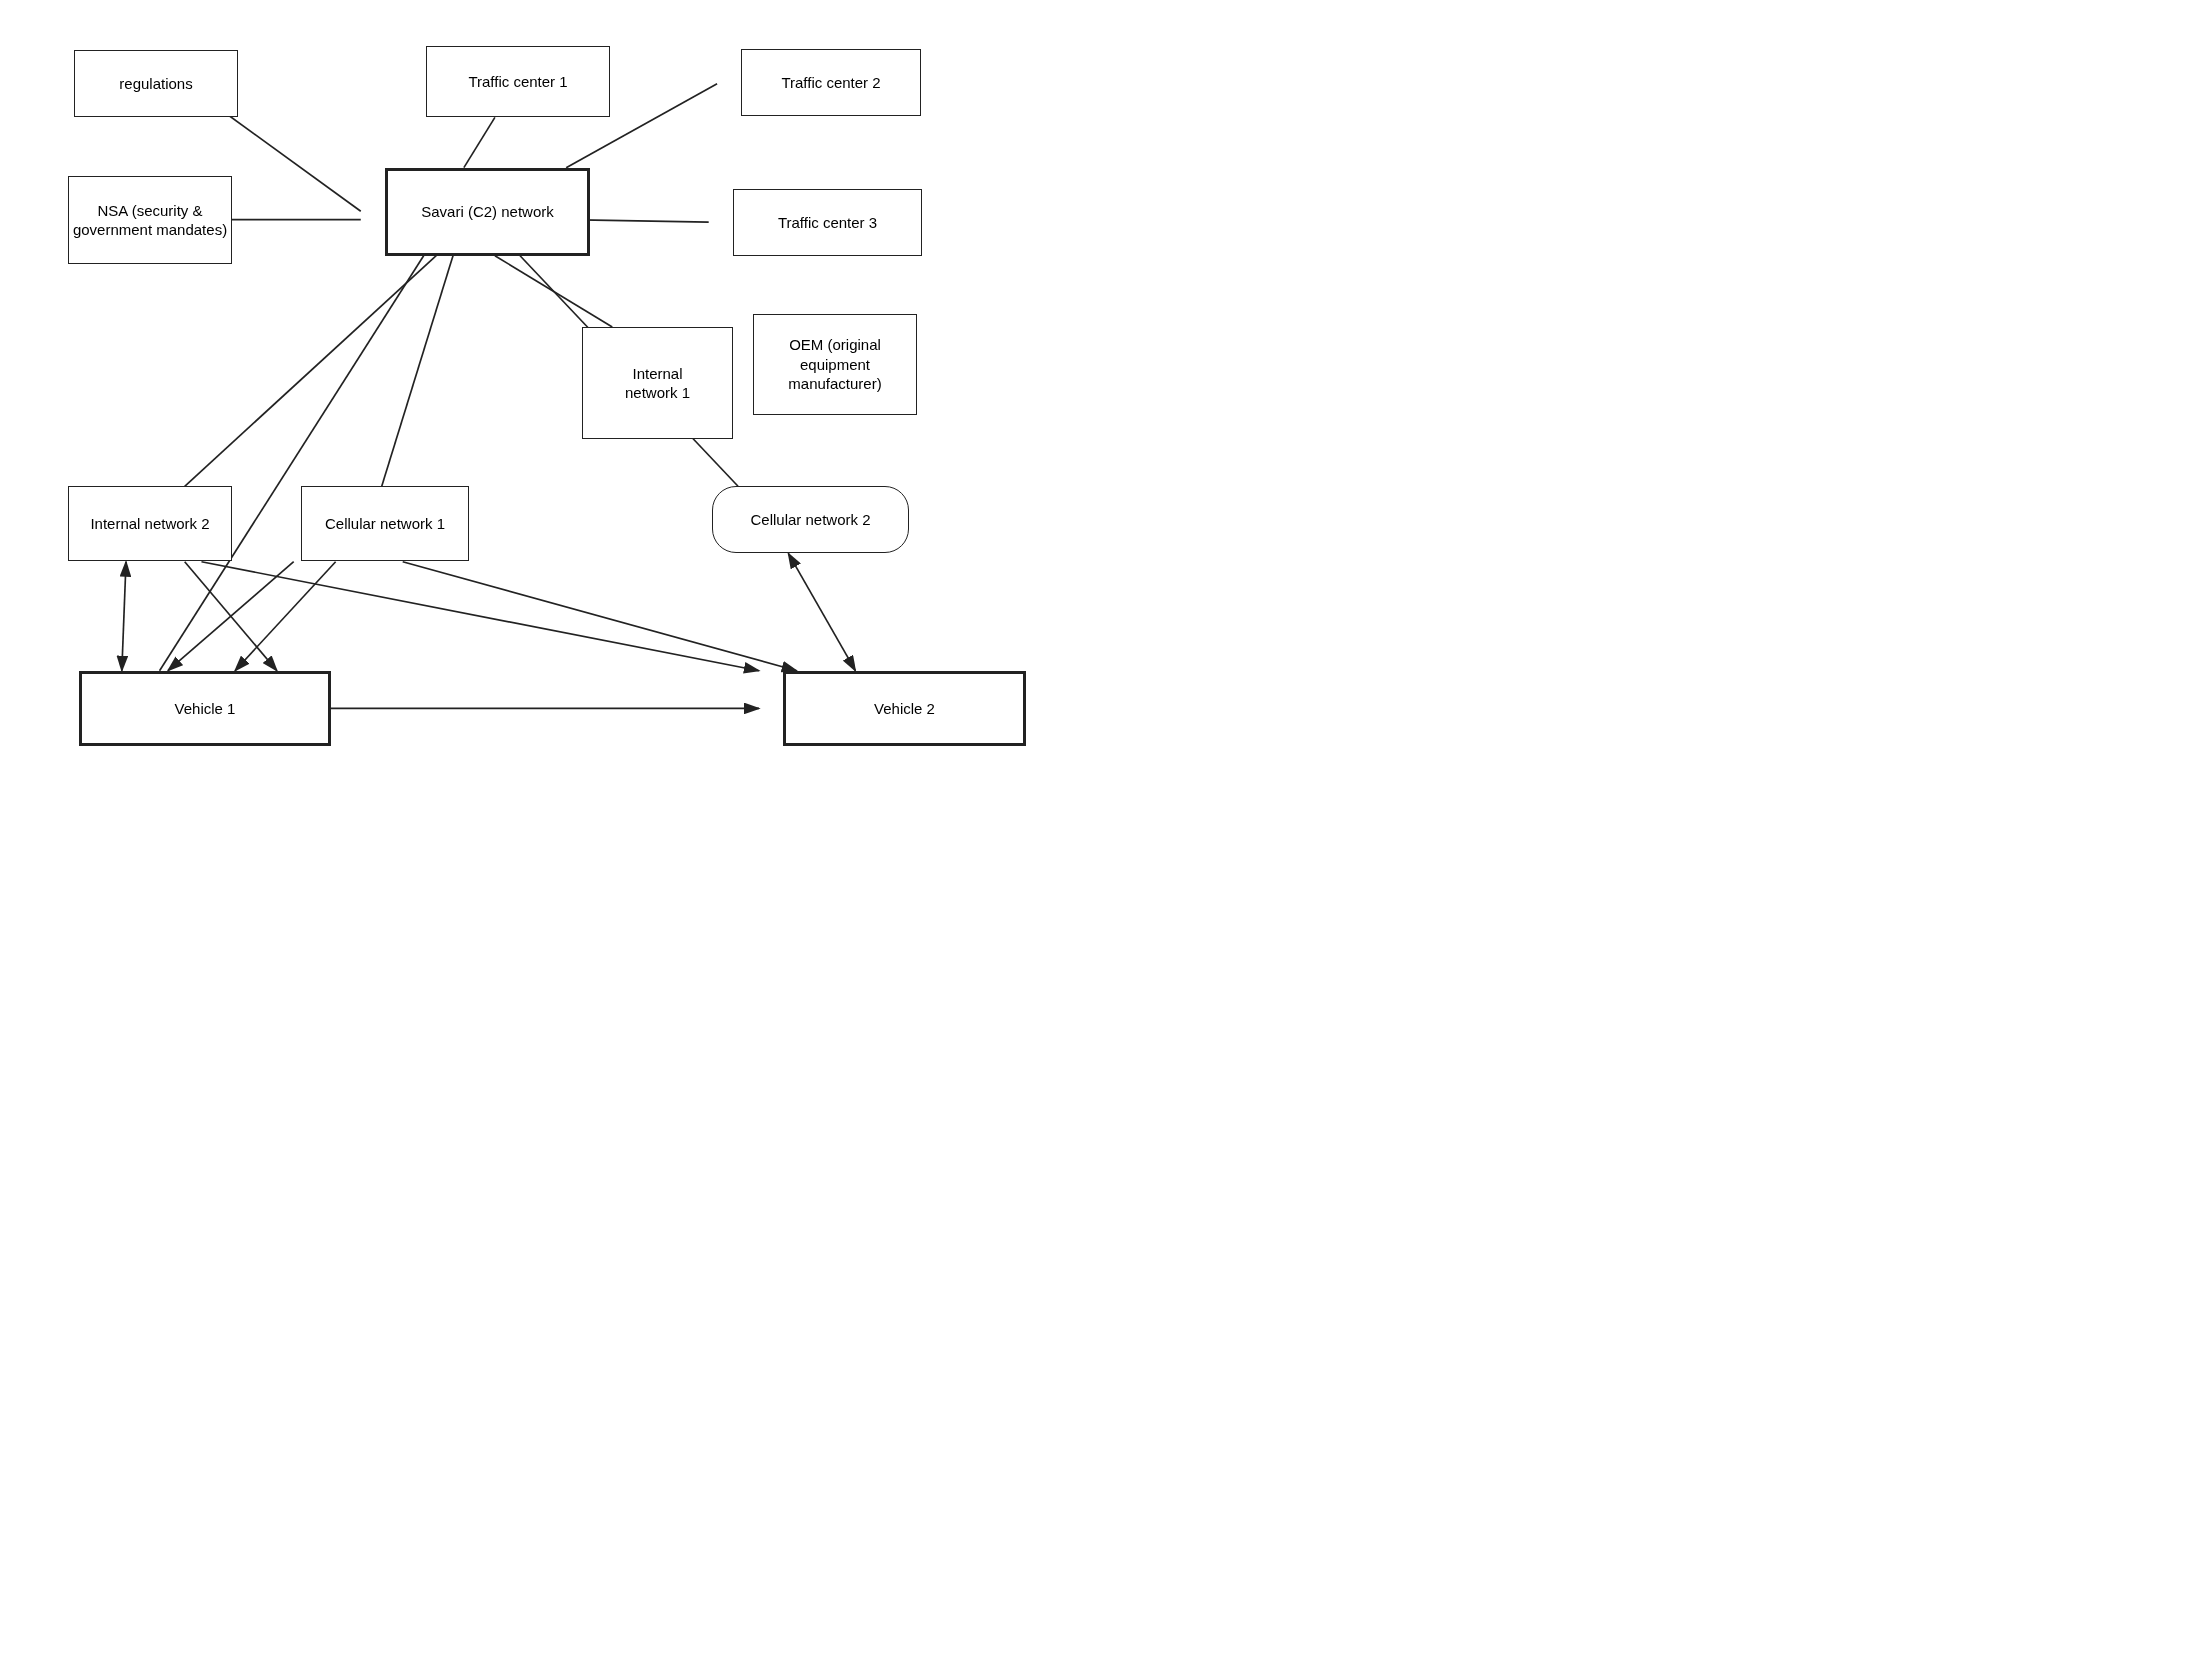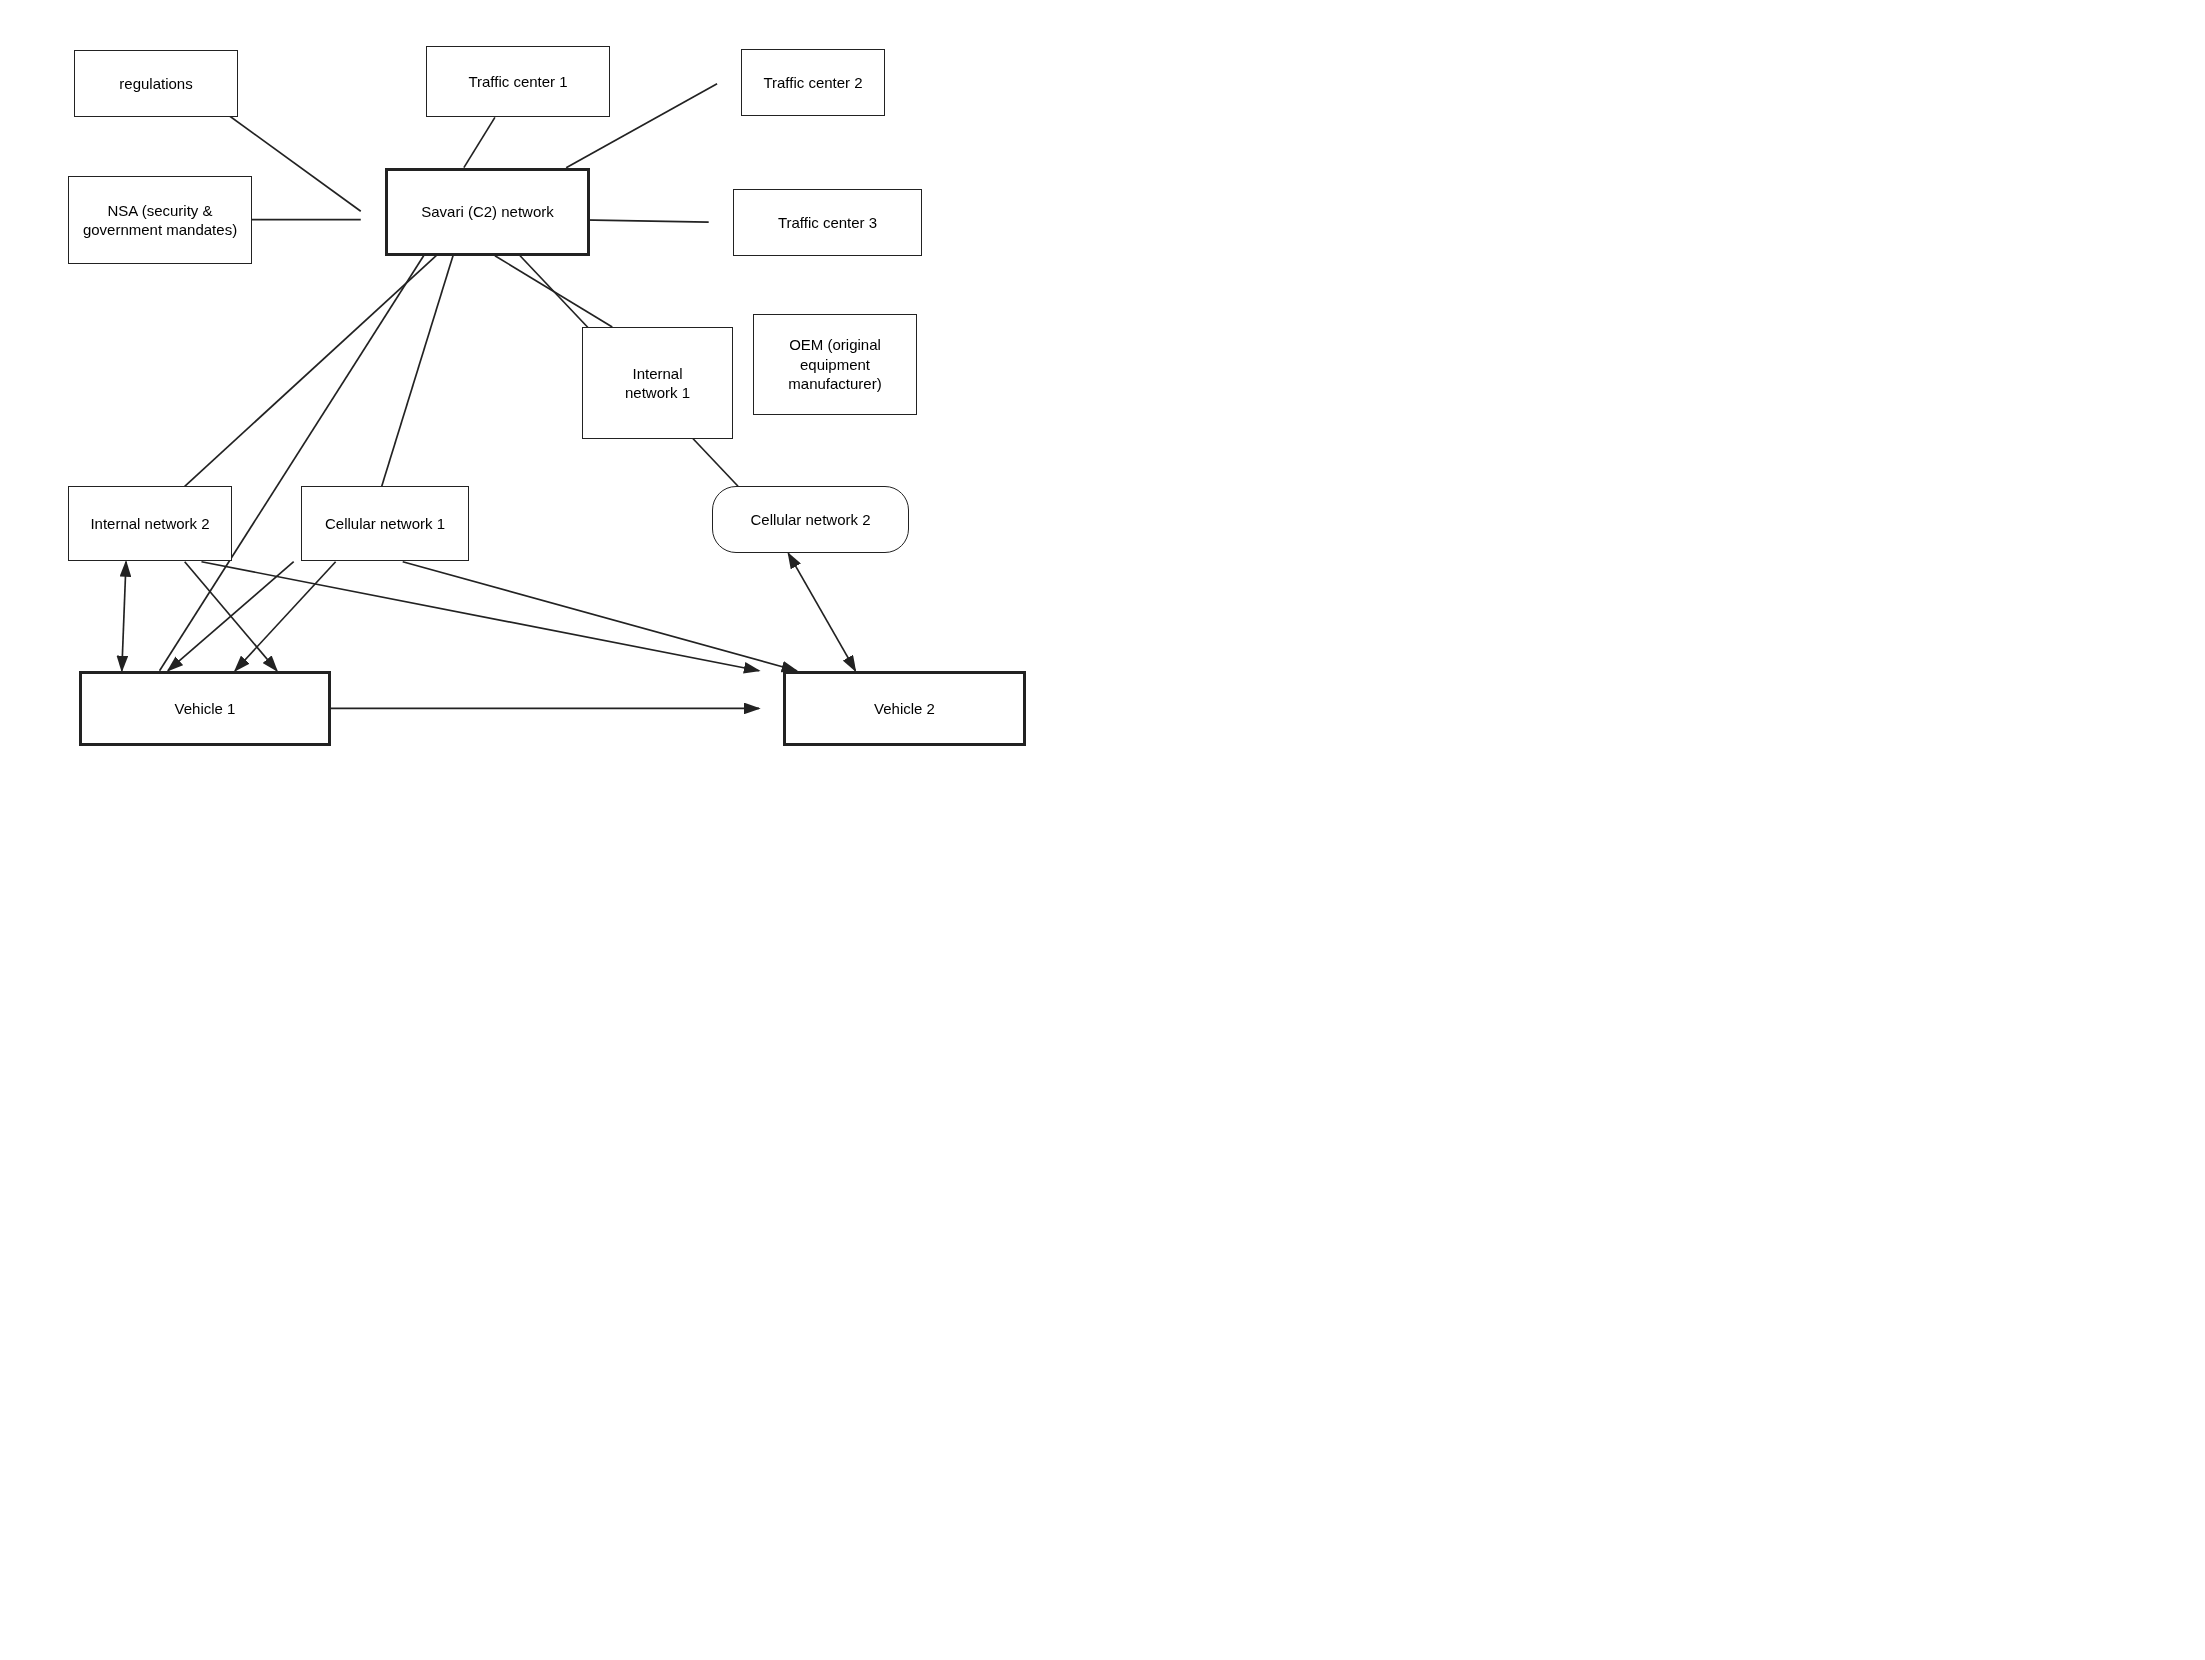--- a/index.html
+++ b/index.html
@@ -86,22 +86,22 @@
 
   <line x1="365" y1="845" x2="905" y2="845" marker-end="url(#arr)" marker-start="url(#arr-start)"></line>
 
   <line x1="350" y1="670" x2="200" y2="800" marker-end="url(#arr)"></line>
 
 </svg>
 
 <div id="nodes-container">
     <div class="node" style="left: 50px; top: 50px; width: 164px; height: 67px; white-space: pre-line;"><span>regulations</span></div>
     <div class="node" style="left: 402px; top: 46px; width: 184px; height: 71px; white-space: pre-line;"><span>Traffic center 1</span></div>
-    <div class="node" style="left: 717px; top: 49px; width: 144px; height: 67px; white-space: pre-line;"><span>Traffic center 2</span></div>
-    <div class="node" style="left: 44px; top: 176px; width: 184px; height: 88px; white-space: pre-line; justify-content: center;"><span>NSA (security &amp; government mandates)</span></div>
+    <div class="node" style="left: 717px; top: 49px; width: 180px; height: 67px; white-space: pre-line;"><span>Traffic center 2</span></div>
+    <div class="node" style="left: 44px; top: 176px; width: 164px; height: 88px; white-space: pre-line; justify-content: center;"><span>NSA (security &amp; government mandates)</span></div>
     <div class="node thick" style="left: 361px; top: 168px; width: 205px; height: 88px; white-space: pre-line;"><span>Savari (C2) network</span></div>
     <div class="node" style="left: 709px; top: 189px; width: 189px; height: 67px; white-space: pre-line;"><span>Traffic center 3</span></div>
     <div class="node" style="left: 558px; top: 327px; width: 151px; height: 112px; white-space: pre-line;"><span>Internal
 network 1</span></div>
     <div class="node" style="left: 729px; top: 314px; width: 164px; height: 101px; white-space: pre-line;"><span>OEM (original equipment manufacturer)</span></div>
     <div class="node" style="left: 44px; top: 486px; width: 164px; height: 75px; white-space: pre-line;"><span>Internal network 2</span></div>
     <div class="node" style="left: 277px; top: 486px; width: 168px; height: 75px; white-space: pre-line;"><span>Cellular network 1</span></div>
     <div class="node" style="left: 688px; top: 486px; width: 197px; height: 67px; white-space: pre-line; border-radius: 24px;"><span>Cellular network 2</span></div>
     <div class="node thick" style="left: 55px; top: 671px; width: 252px; height: 75px; white-space: pre-line;"><span>Vehicle 1</span></div>
     <div class="node thick" style="left: 759px; top: 671px; width: 243px; height: 75px; white-space: pre-line;"><span>Vehicle 2</span></div>

